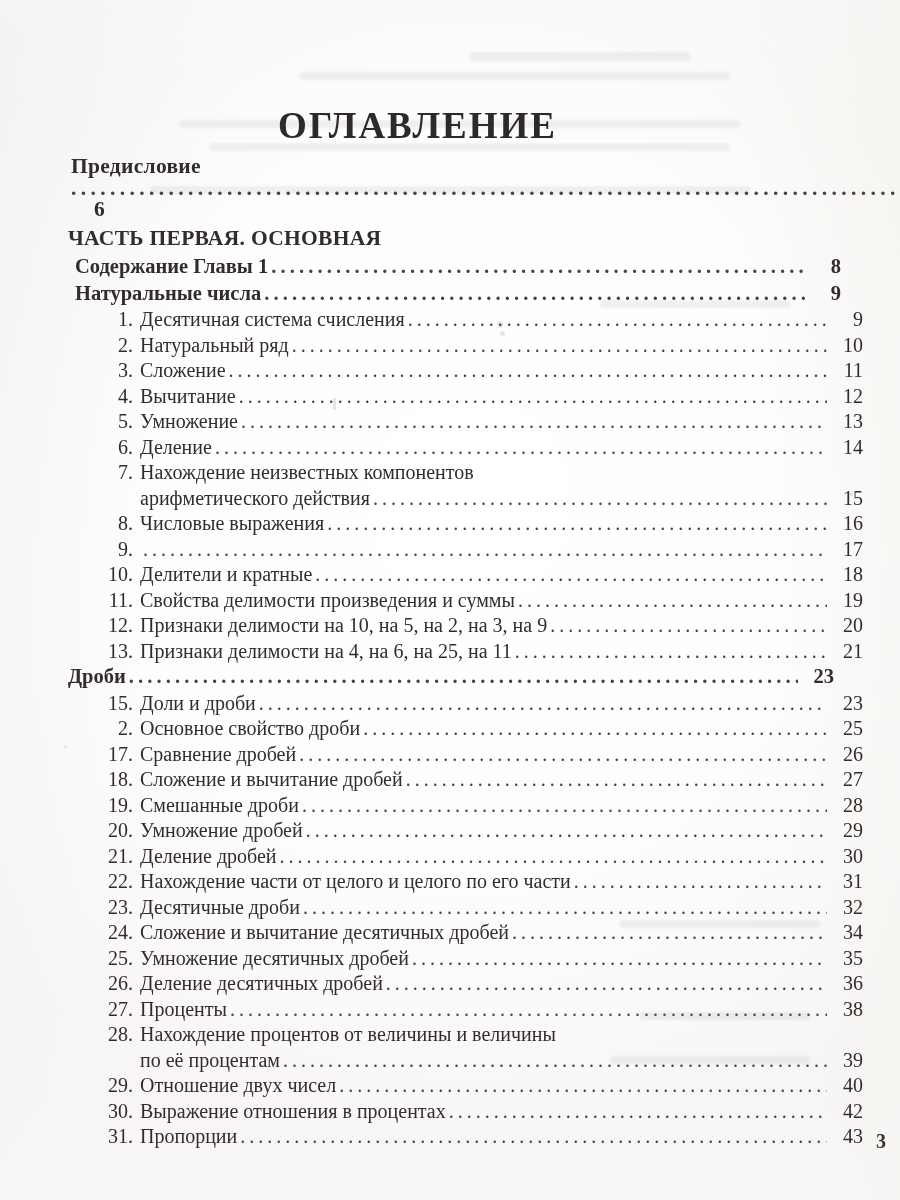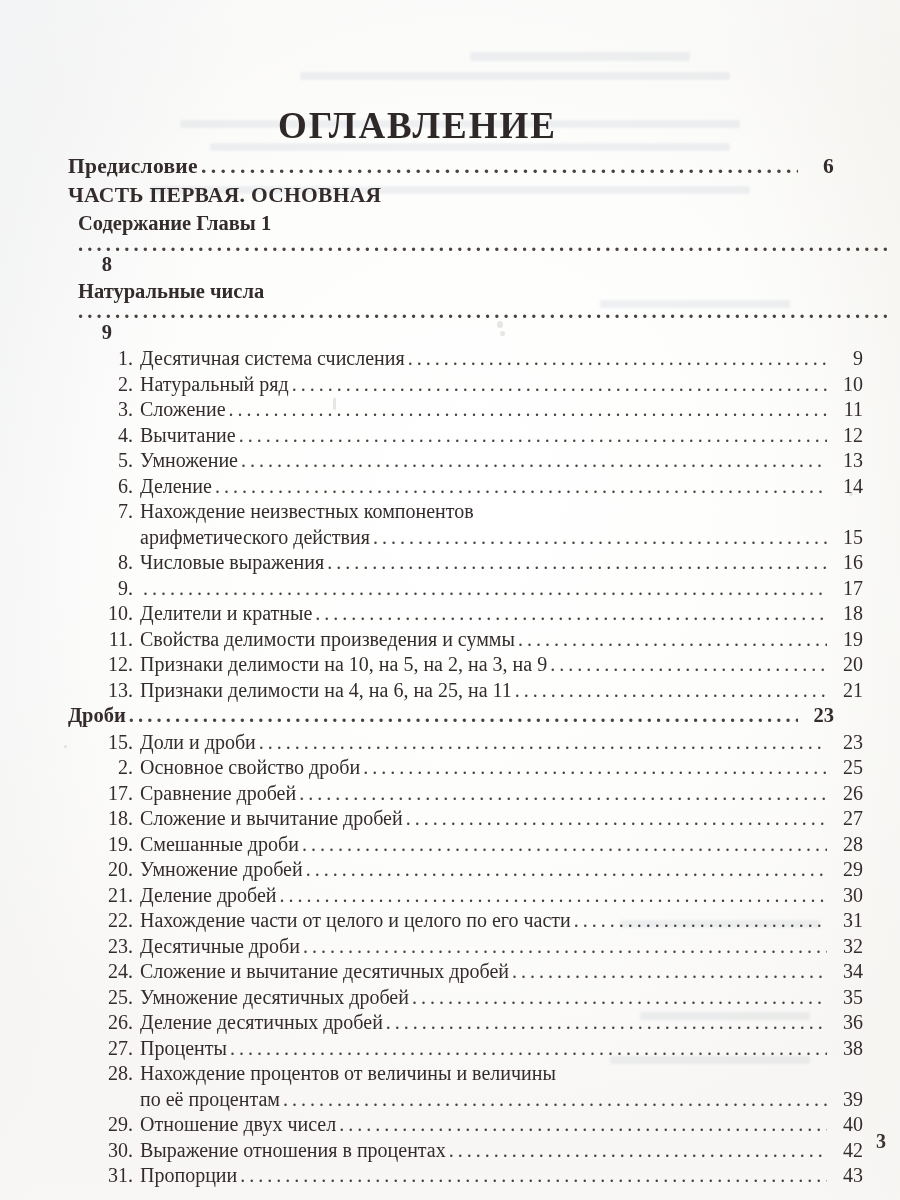--- a/index.html
+++ b/index.html
@@ -112,29 +112,28 @@
     white-space: pre;
   }
 
   
   .lvl-top {
     font-weight: bold;
     font-size: 21.5px;
     margin-bottom: 7px;
   }
   .lvl-top .page { width: 34px; }
-  .lvl-top.caps { letter-spacing: 0.3px; }
+  .lvl-top.caps { letter-spacing: 0.3px; flex-direction: column; }
 
   
   .lvl-sub {
     font-weight: bold;
     font-size: 20.5px;
     margin-bottom: 6px;
     padding-left: 7px;
-    flex-direction: column;
   }
   .lvl-sub .page { width: 34px; }
 
   
   .lvl-group {
     font-weight: bold;
     font-size: 20.5px;
     margin-bottom: 6px;
     padding-left: 0;
   }

